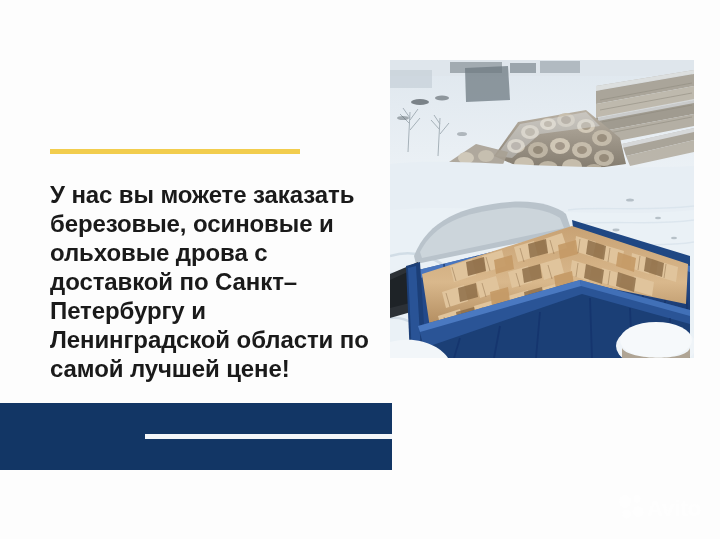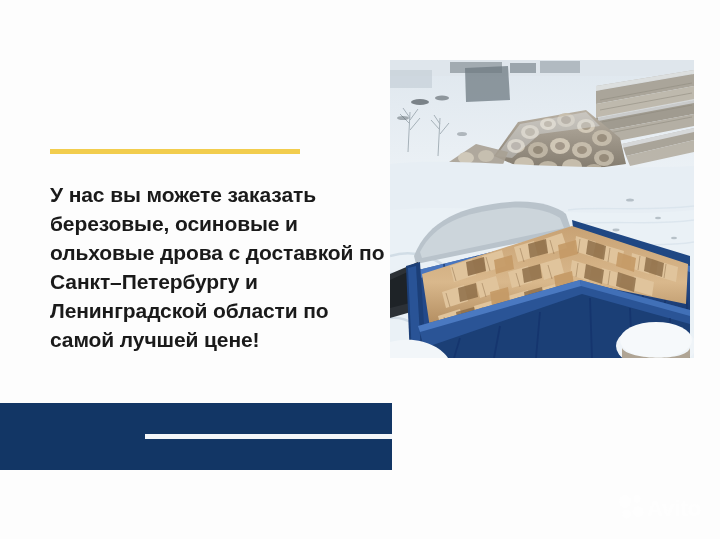--- a/index.html
+++ b/index.html
@@ -27,21 +27,21 @@
     height: 5px;
     background: #f2cd4e;
   }
 
   
   .headline {
     position: absolute;
     left: 50px;
     top: 180px;
     width: 340px;
-    font-size: 21px;
+    font-size: 24px;
     font-weight: bold;
     line-height: 29px;
     color: #1a1a1a;
     letter-spacing: -0.1px;
     white-space: pre-line;
   }
 
   
   .navy-band {
     position: absolute;

